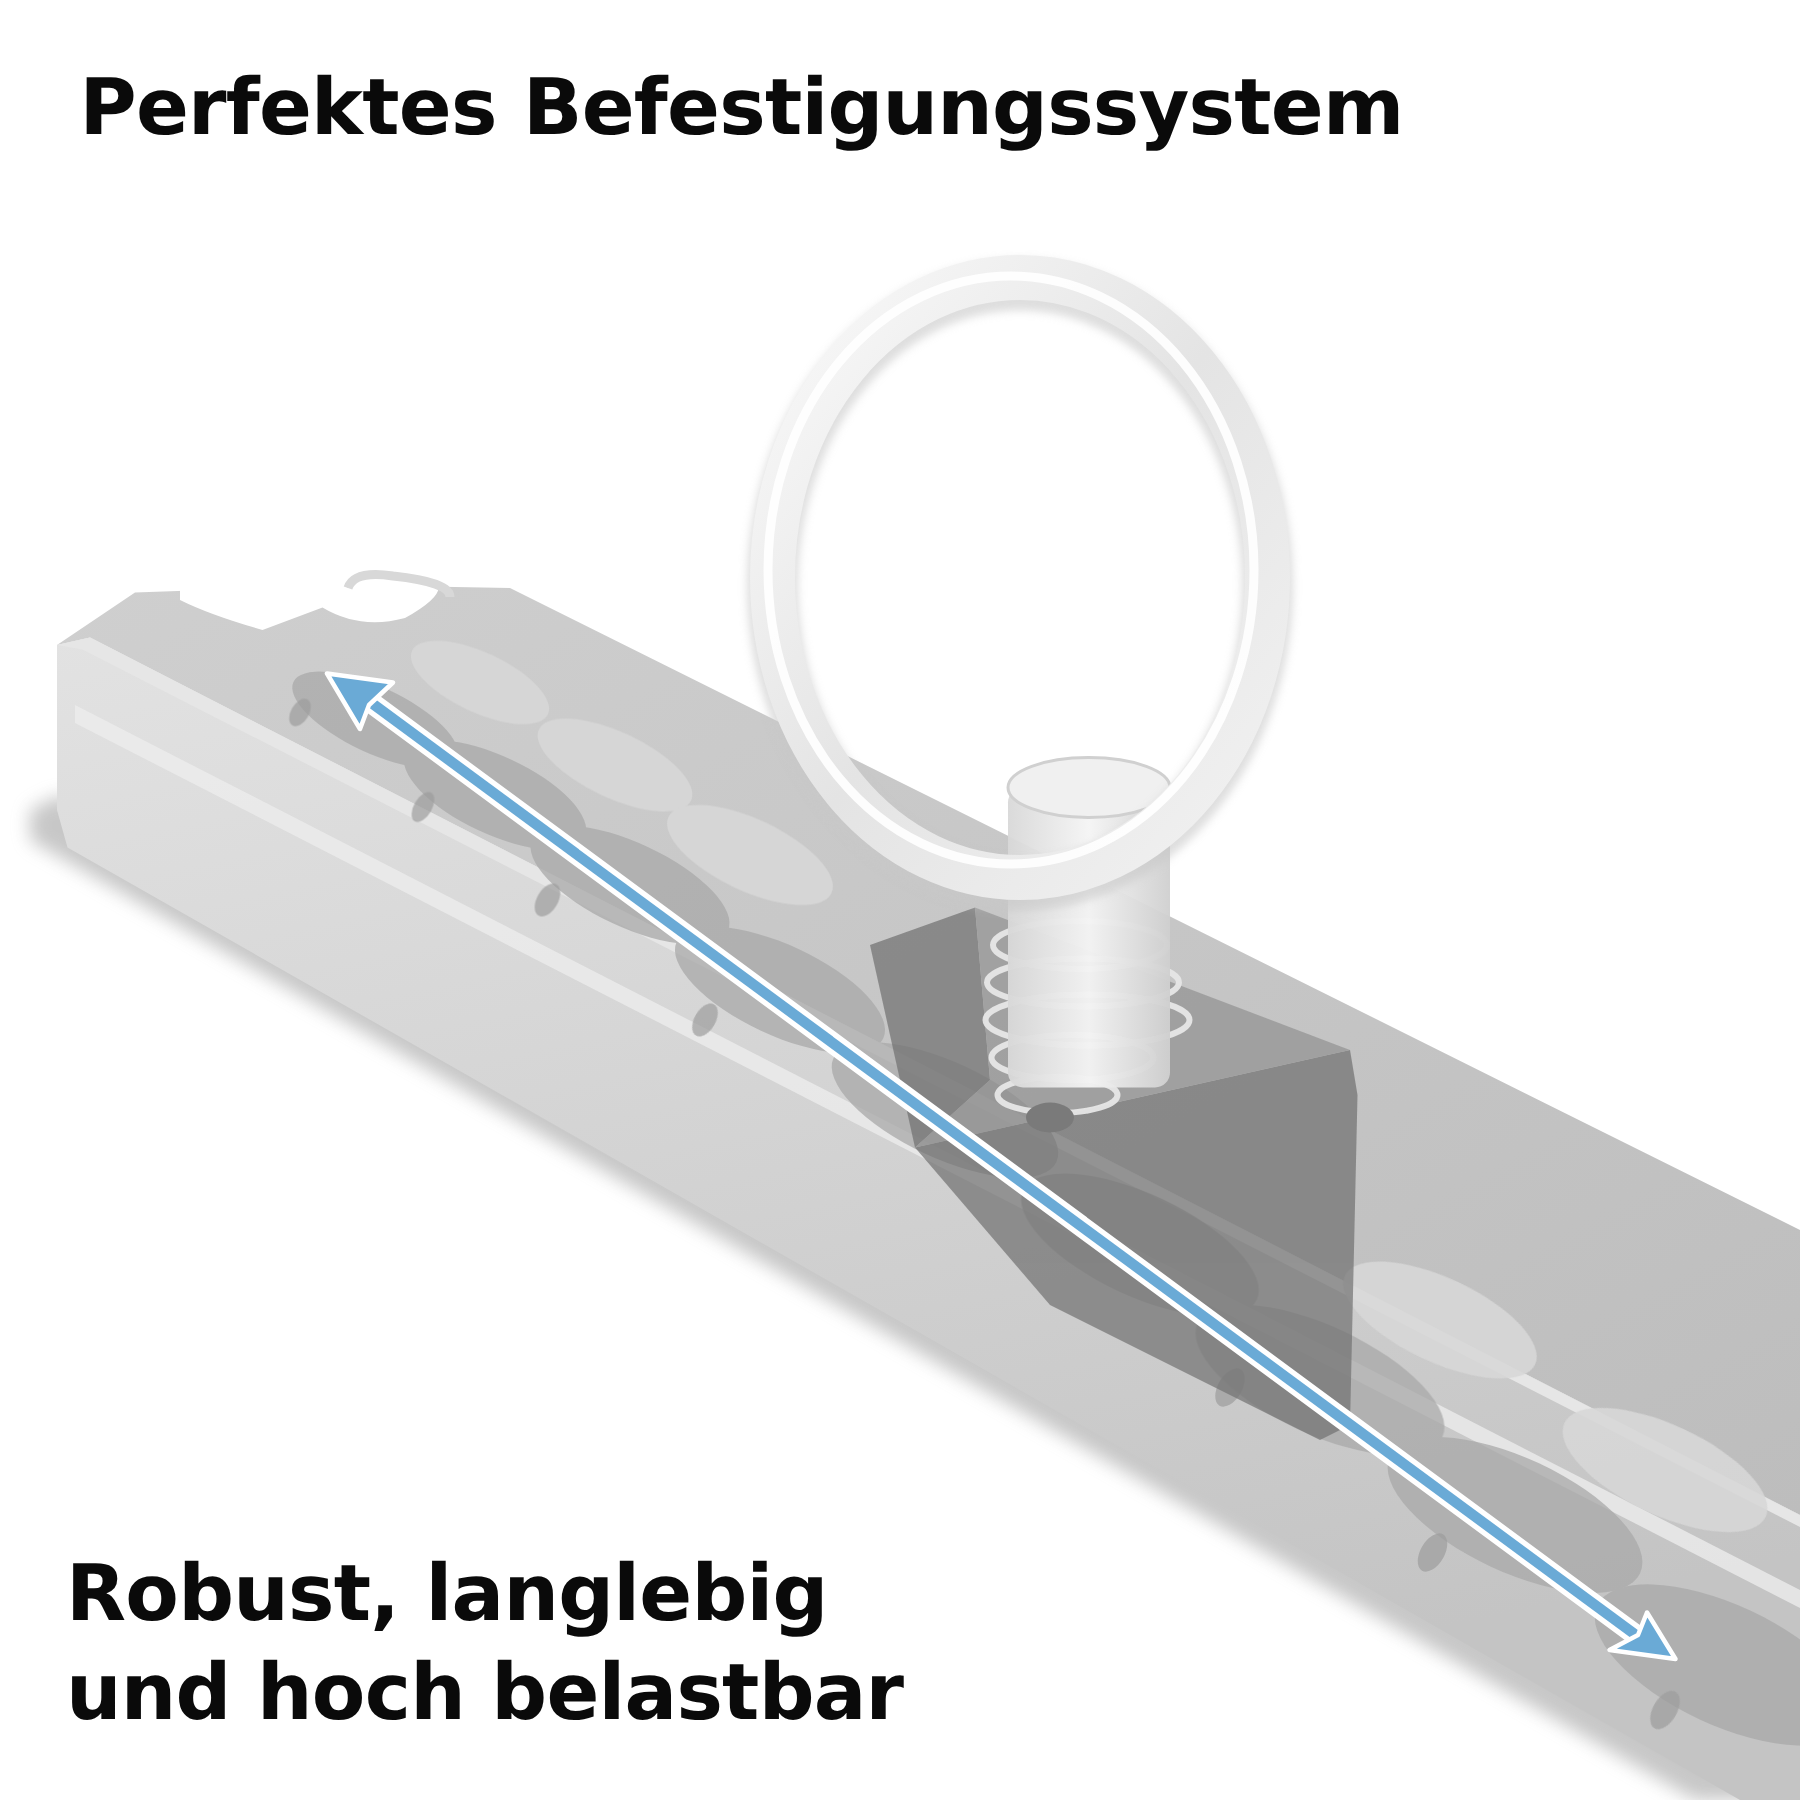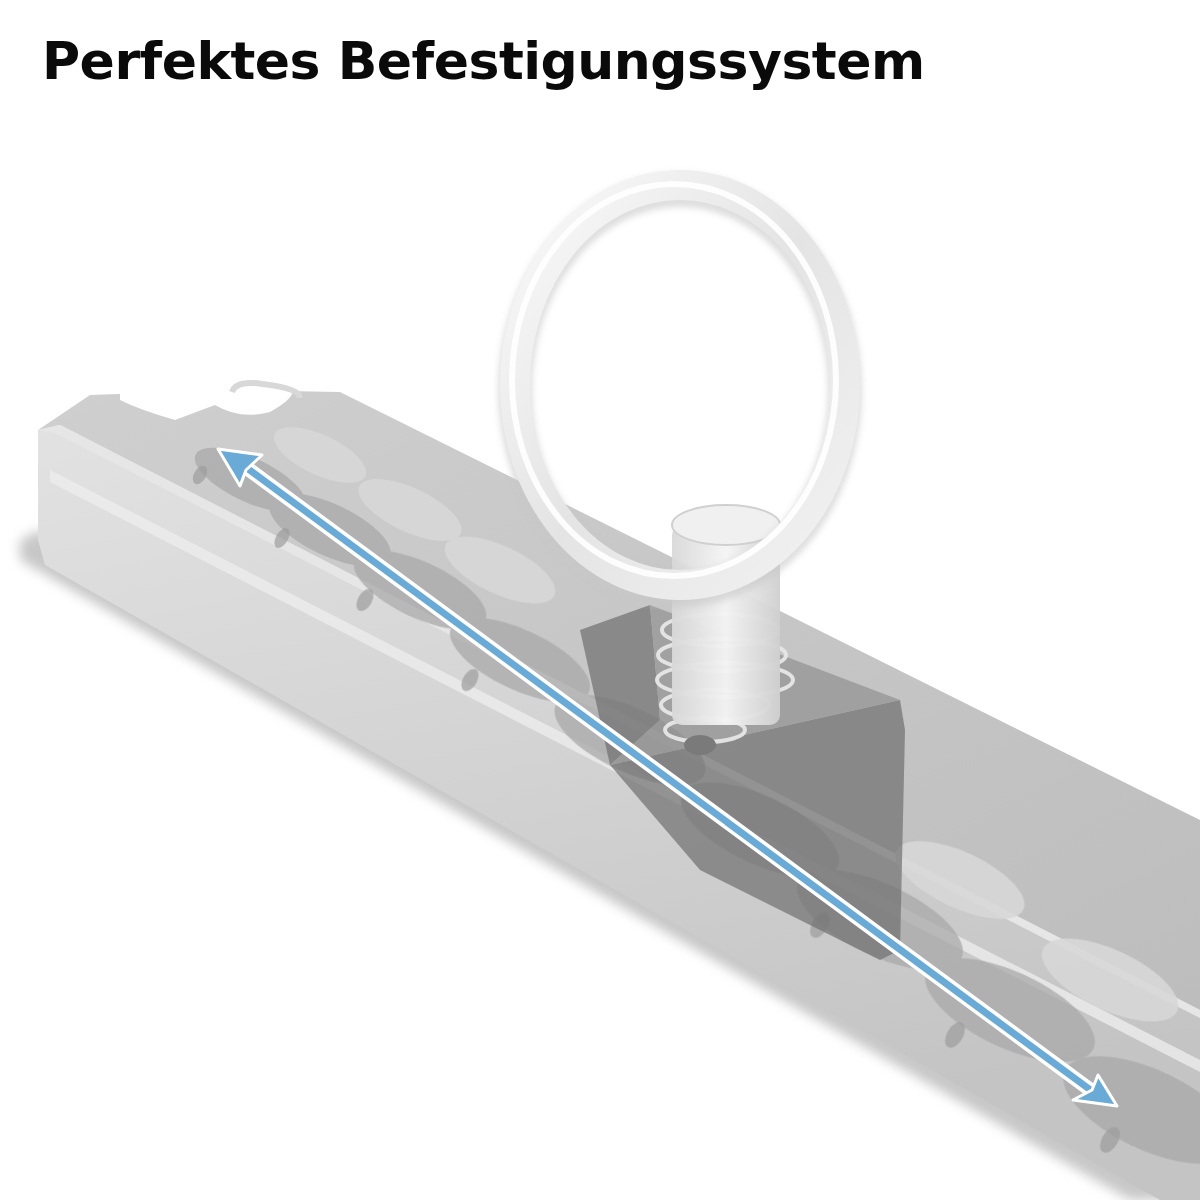--- a/index.html
+++ b/index.html
@@ -18,21 +18,21 @@
       position: absolute;
       left: 0;
       top: 0;
       width: 1200px;
       height: 1200px;
     }
     .headline {
       position: absolute;
       left: 42px;
       top: 28px;
-      margin: 0;
+      margin: 11px;
       font-family: "DejaVu Sans", sans-serif;
       font-weight: bold;
       font-size: 52px;
       line-height: 66px;
       color: #0a0a0a;
       letter-spacing: -0.5px;
       z-index: 5;
     }
     .headline span, .tagline span {
       display: block;
@@ -170,14 +170,18 @@
       <polygon points="218,449 262,455 246,470 240,486" fill="#6aaad6" stroke="#ffffff" stroke-width="3" stroke-linejoin="round"></polygon>
 
       <polygon points="1117,1106 1098,1075 1092,1090 1073,1100" fill="#6aaad6" stroke="#ffffff" stroke-width="3" stroke-linejoin="round"></polygon>
     </g>
   </svg>
 
   <h1 class="headline">
     <span>Perfektes Befestigungssystem</span>
   </h1>
 
+  <h2 class="tagline">
+    <span>Robust, langlebig</span>
+    <span>und hoch belastbar</span>
+  </h2>
 
 </div>
 
 </body></html>

